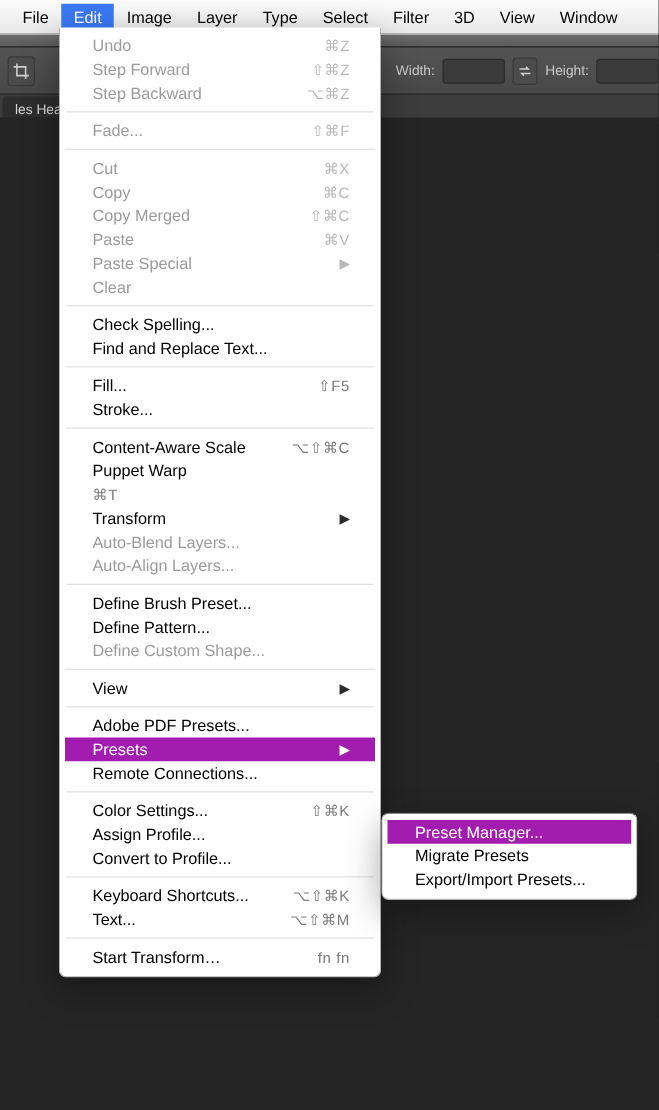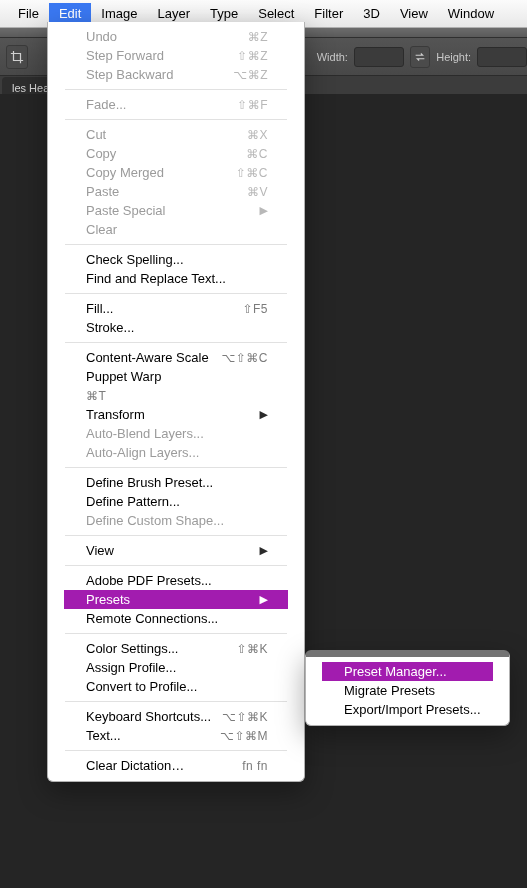--- a/index.html
+++ b/index.html
@@ -96,25 +96,25 @@
   }
 
   
   .menu-panel {
     position: absolute;
     background: #fff;
     border: 1px solid #b2b2b2;
     border-top: none;
     border-radius: 0 0 6px 6px;
     box-shadow: 0 10px 28px rgba(0,0,0,.35);
-    padding: 5px 16px 6px;
+    padding: 5px 4px 6px;
     color: #000;
   }
   .edit-panel { top: 22px; left: 47px; width: 258px; }
-  .presets-panel { top: 650px; left: 305px; width: 205px; border-top: 7px solid #737373; border-radius: 6px; }
+  .presets-panel { top: 650px; left: 305px; width: 205px; border-top: 1px solid #737373; border-radius: 6px; }
 
   .mrow {
     display: flex;
     align-items: center;
     height: 19px;
     padding: 0 20px 0 22px;
     cursor: default;
     white-space: nowrap;
   }
   .mrow .label { flex: 1; }
@@ -326,21 +326,21 @@
     <div class="mrow">
       <span class="label">Keyboard Shortcuts...</span>
       <span class="shortcut">⌥⇧⌘K</span>
     </div>
     <div class="mrow">
       <span class="label">Text...</span>
       <span class="shortcut">⌥⇧⌘M</span>
     </div>
     <div class="msep"></div>
     <div class="mrow">
-      <span class="label">Clear Dictation…</span>
+      <span class="label">Start Transform…</span>
       <span class="shortcut">fn fn</span>
     </div>
   </div>
 
 <div class="menu-panel presets-panel" id="presets-panel">
     <div class="mrow highlight">
       <span class="label">Preset Manager...</span>
     </div>
     <div class="mrow">
       <span class="label">Migrate Presets</span>

